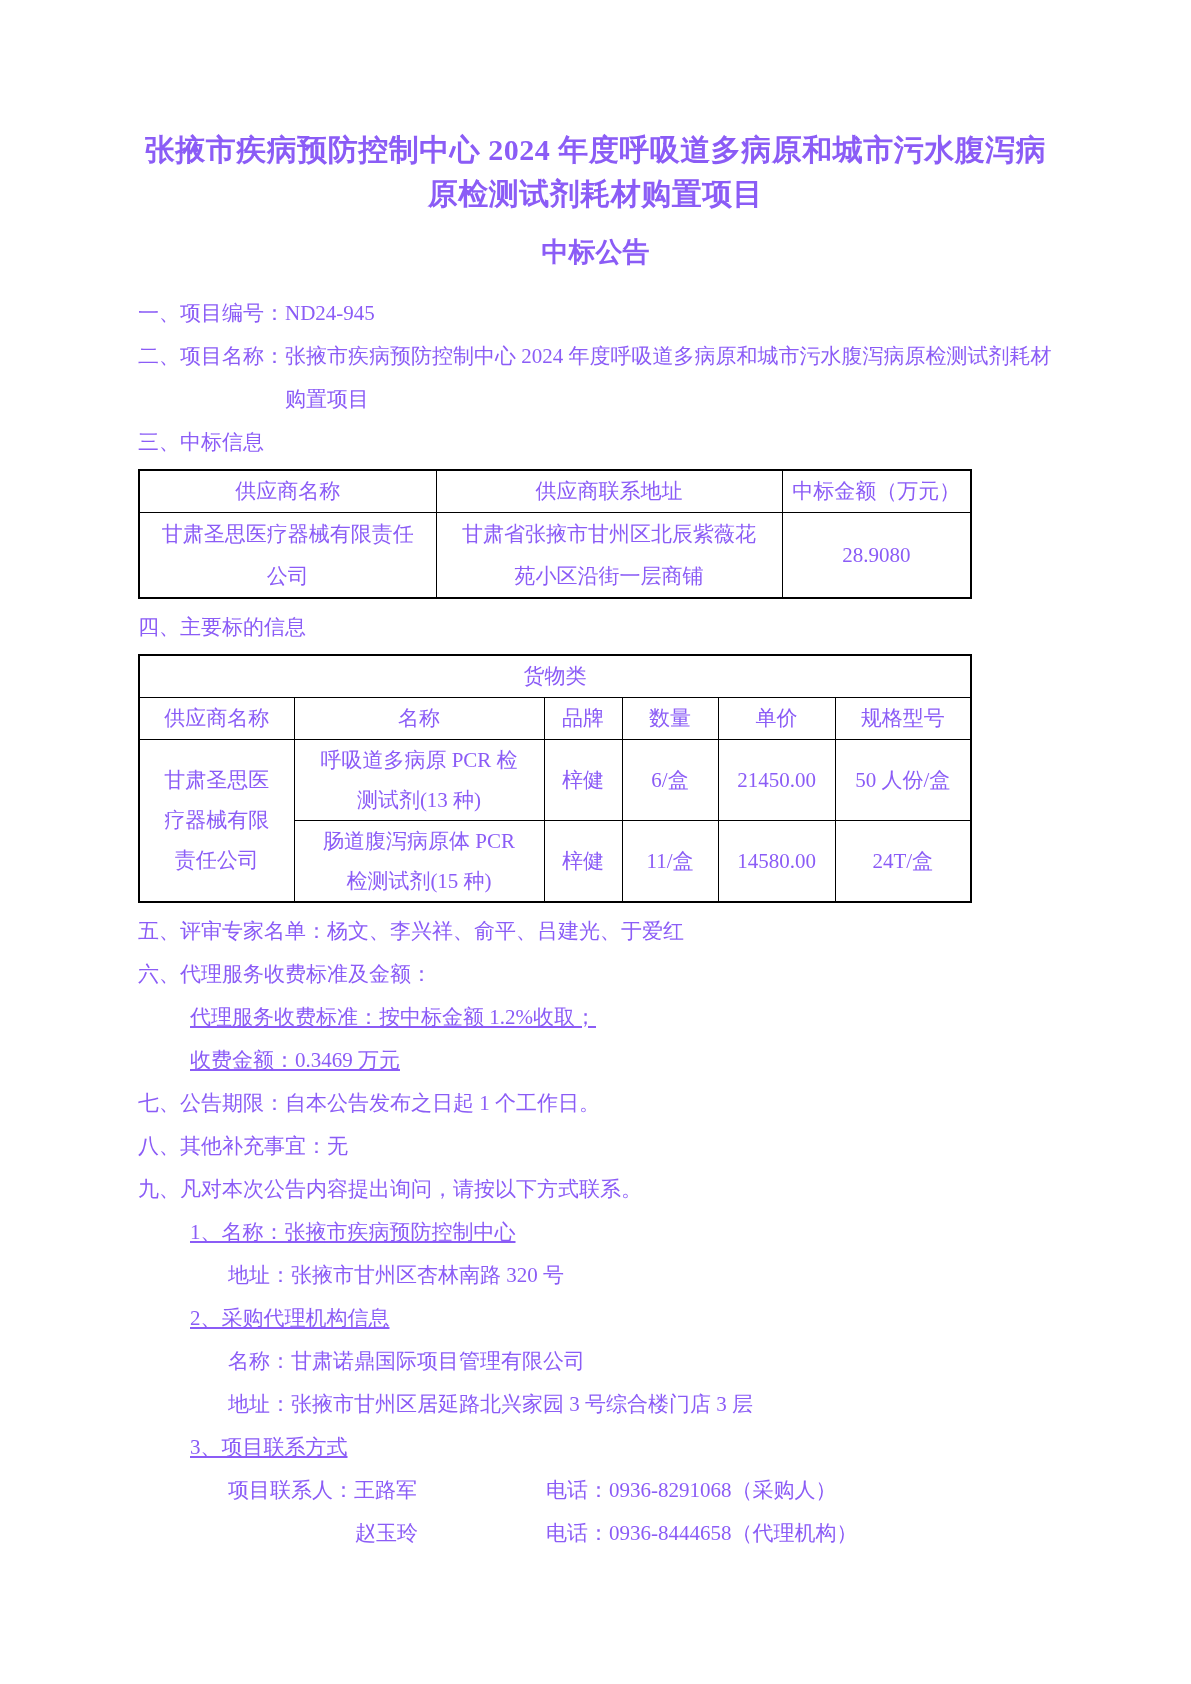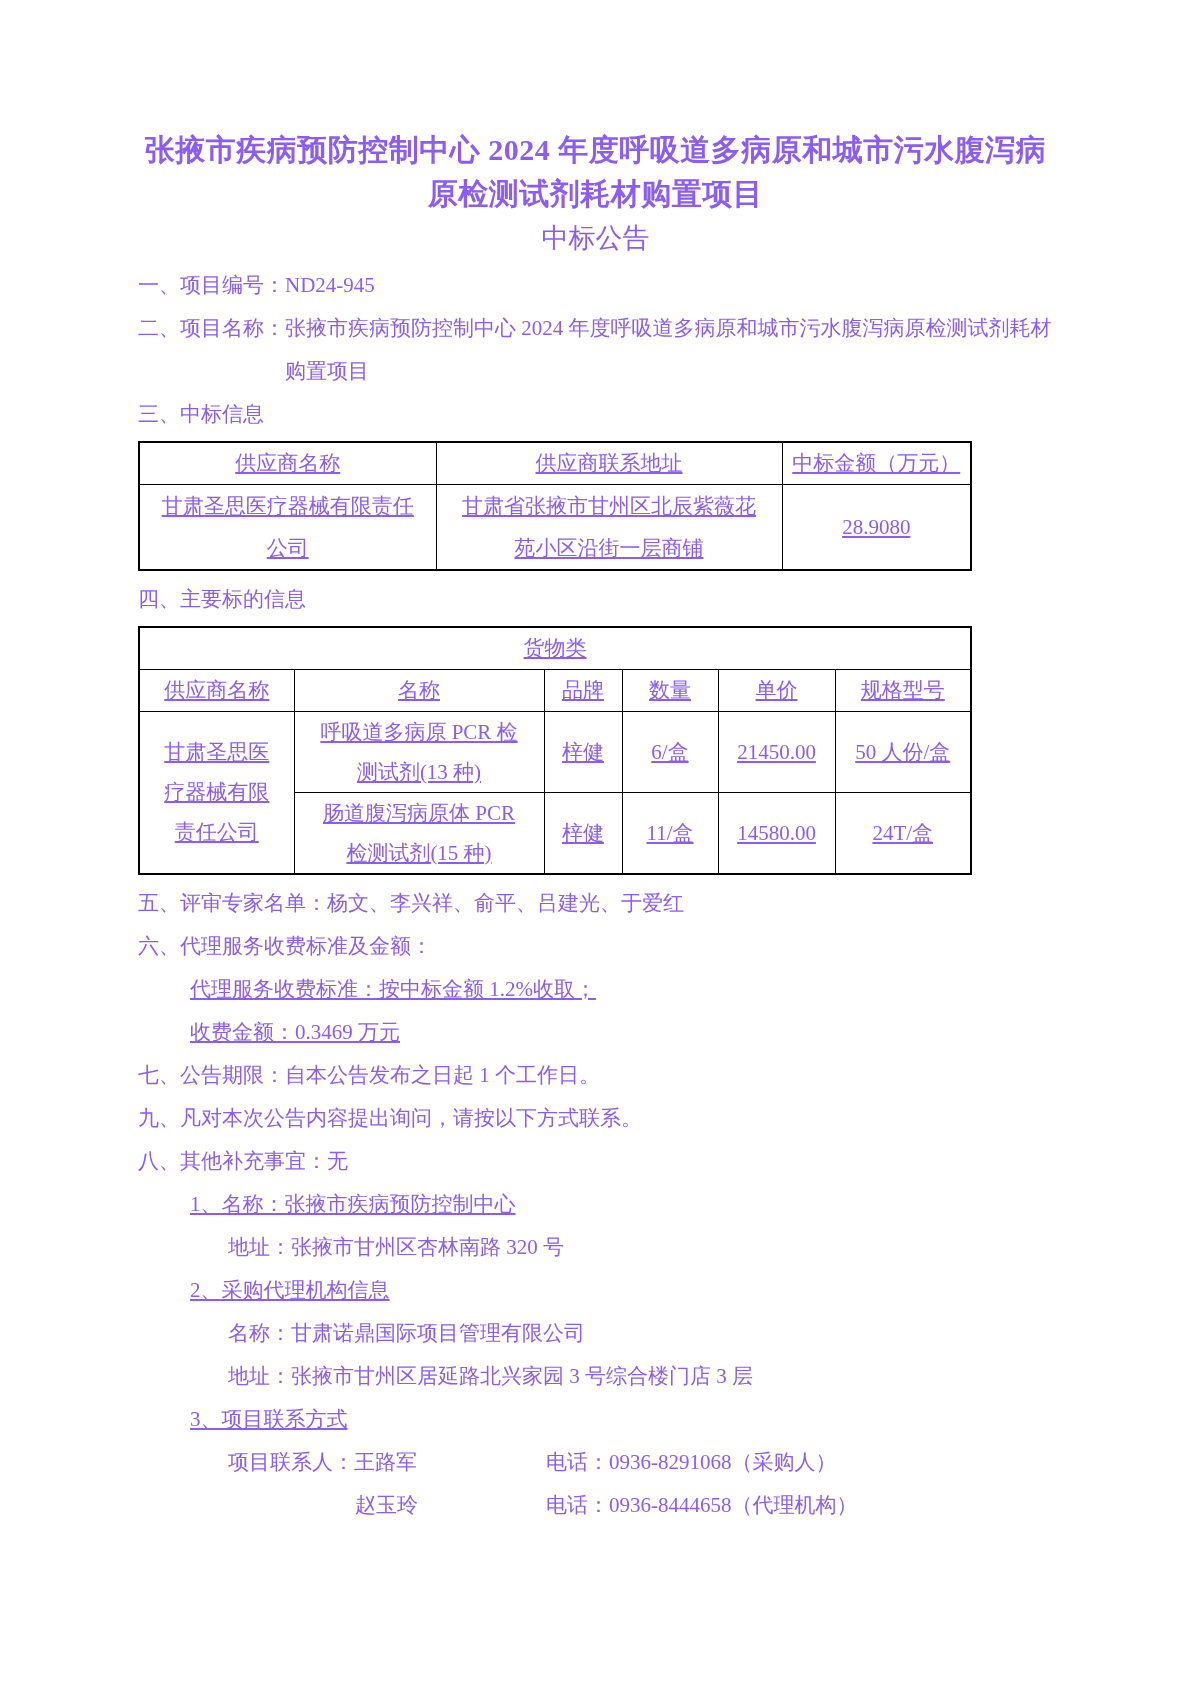--- a/index.html
+++ b/index.html
@@ -17,24 +17,24 @@
   .titles { padding-top: 128px; text-align: center; }
   .titles h1 {
     width: 905px;
     margin: 0 auto;
     font-size: 30px;
     line-height: 44px;
     font-weight: bold;
     letter-spacing: 0.5px;
   }
   .titles h2 {
-    margin: 0;
+    margin: 14px;
     font-size: 27px;
     line-height: 44px;
-    font-weight: normal;
+    font-weight: bold;
   }
   .body {
     padding: 4px 135px 0 138px;
     font-size: 21px;
   }
   p.li {
     margin: 0;
     line-height: 43px;
     font-size: 21px;
   }
@@ -52,21 +52,21 @@
     border: 1px solid #000;
     font-weight: normal;
     text-align: center;
     vertical-align: middle;
     font-size: 21px;
     line-height: 40px;
     padding: 0 6px;
     box-sizing: border-box;
     overflow: hidden;
   }
-  table.tbl { border: 2px solid #000; text-decoration: underline; }
+  table.tbl { border: 2px solid #000; }
   
   .award col.c1 { width: 297px; }
   .award col.c2 { width: 346px; }
   .award col.c3 { width: 189px; }
   .award tr.hdr th { height: 42px; }
   .award tr.data td { height: 86px; line-height: 42px; }
   .award td.supplier { padding: 0 14px; }
   .award td.address { padding: 0 18px; }
   
   .subject col.c1 { width: 155px; }
@@ -166,22 +166,22 @@
           <td>24T/盒</td>
         </tr>
       </tbody>
     </table>
 
     <p class="li">五、评审专家名单：杨文、李兴祥、俞平、吕建光、于爱红</p>
     <p class="li">六、代理服务收费标准及金额：</p>
     <p class="li ind1">代理服务收费标准：按中标金额 1.2%收取；</p>
     <p class="li ind1">收费金额：0.3469 万元</p>
     <p class="li">七、公告期限：自本公告发布之日起 1 个工作日。</p>
+    <p class="li">八、其他补充事宜：无</p>
     <p class="li">九、凡对本次公告内容提出询问，请按以下方式联系。</p>
-    <p class="li">八、其他补充事宜：无</p>
 
     <p class="li ind1">1、名称：张掖市疾病预防控制中心</p>
     <p class="li ind2">地址：张掖市甘州区杏林南路 320 号</p>
 
     <p class="li ind1">2、采购代理机构信息</p>
     <p class="li ind2">名称：甘肃诺鼎国际项目管理有限公司</p>
     <p class="li ind2">地址：张掖市甘州区居延路北兴家园 3 号综合楼门店 3 层</p>
 
     <p class="li ind1">3、项目联系方式</p>
     <p class="li ind2 flex">

